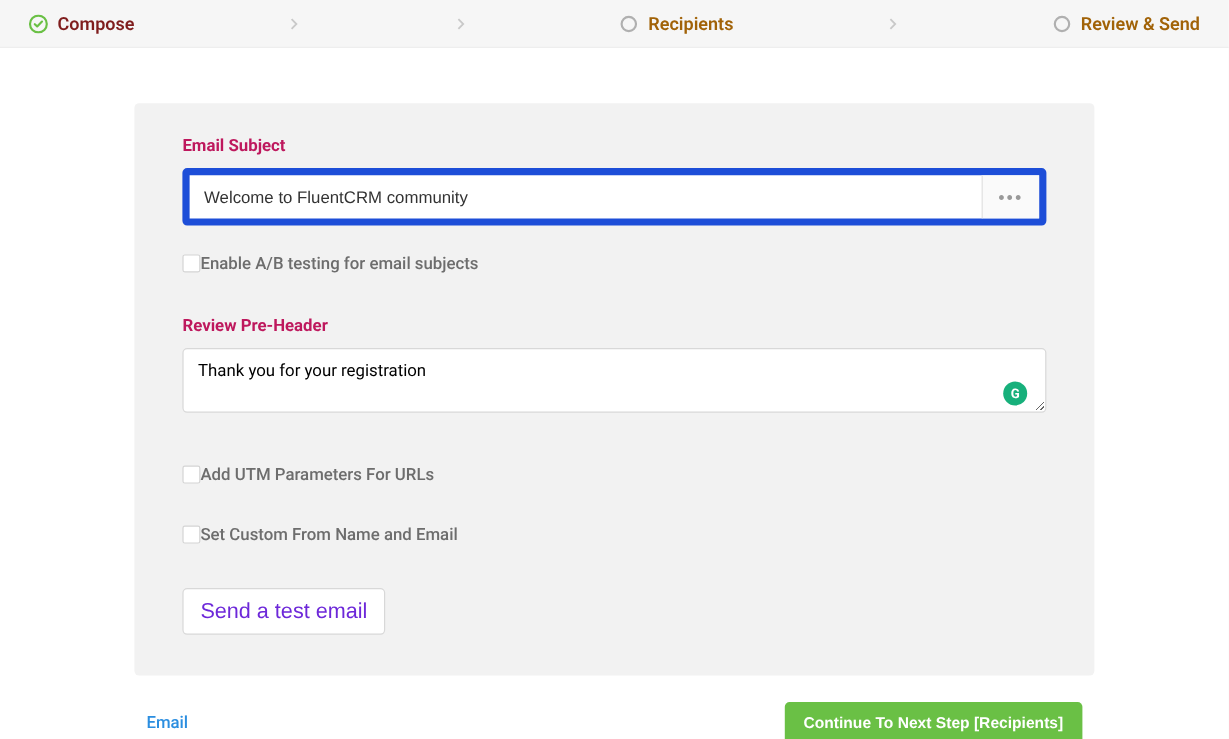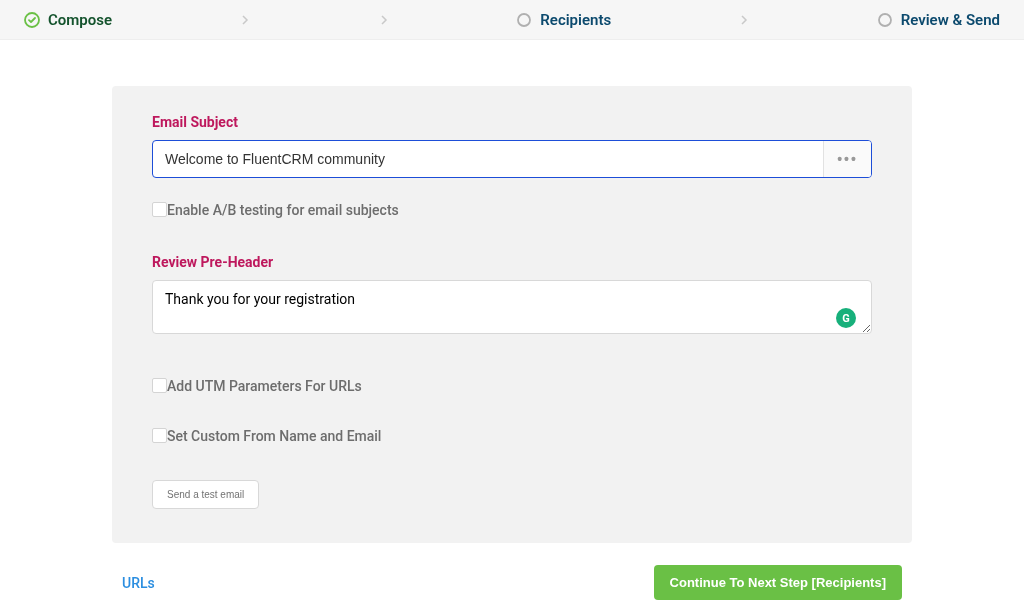--- a/index.html
+++ b/index.html
@@ -18,23 +18,23 @@
       justify-content: space-between;
       padding: 0 24px;
       border-bottom: 1px solid #eee;
     }
     .step {
       display: flex;
       align-items: center;
       gap: 8px;
       font-size: 15px;
       font-weight: 600;
-      color: #0c4a6e;
-    }
-    .step.completed { color: #14532d; }
+      color: #a16207;
+    }
+    .step.completed { color: #7f1d1d; }
     .step.active { color: #2b2b2b; }
     .step-icon { display: inline-flex; align-items: center; justify-content: center; width: 16px; height: 16px; }
     .chevron { color: #c9c9c9; display: inline-flex; align-items: center; }
     .chevron svg { width: 12px; height: 12px; }
     .main-wrap {
       display: flex;
       justify-content: center;
       padding-top: 46px;
     }
     .panel {
@@ -45,21 +45,21 @@
     }
     .label {
       font-size: 14px;
       color: #be185d;
       font-weight: 700;
       margin-bottom: 10px;
       display: block;
     }
     .input-group {
       display: flex;
-      border: 1px solid #1d4ed8;
+      border: 6px solid #1d4ed8;
       border-radius: 4px;
       background: #fff;
       overflow: hidden;
       justify-content: space-between;
     }
     .subject-input {
       flex: 1;
       border: none;
       padding: 10px 12px;
       font-size: 14px;
@@ -125,22 +125,22 @@
       justify-content: center;
       font-size: 11px;
       font-weight: bold;
     }
     .test-btn {
       margin-top: 36px;
       background: #fff;
       border: 1px solid #d8d8d8;
       border-radius: 4px;
       padding: 8px 14px;
-      font-size: 10px;
-      color: #737373;
+      font-size: 18px;
+      color: #6d28d9;
       cursor: pointer;
     }
     .footer-row {
       width: 800px;
       margin: 22px auto 0 auto;
       display: flex;
       justify-content: space-between;
       align-items: center;
       padding: 0 10px;
     }
@@ -243,15 +243,15 @@
       <div class="checkbox"></div>
       <span class="check-label">Set Custom From Name and Email</span>
     </div>
 
     <button class="test-btn">Send a test email</button>
 
   </div>
 </div>
 
 <div class="footer-row">
-  <a class="back-link">URLs</a>
+  <a class="back-link">Email</a>
   <button class="next-btn">Continue To Next Step [Recipients]</button>
 </div>
 
 </body></html>

